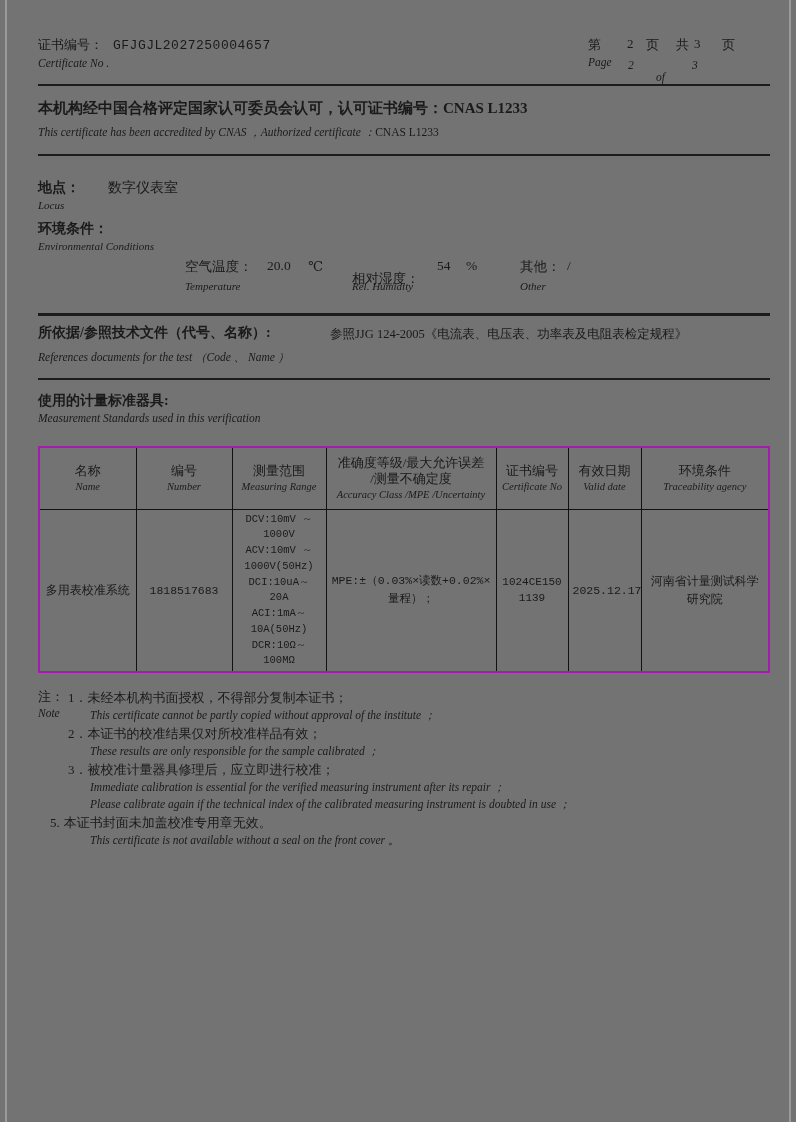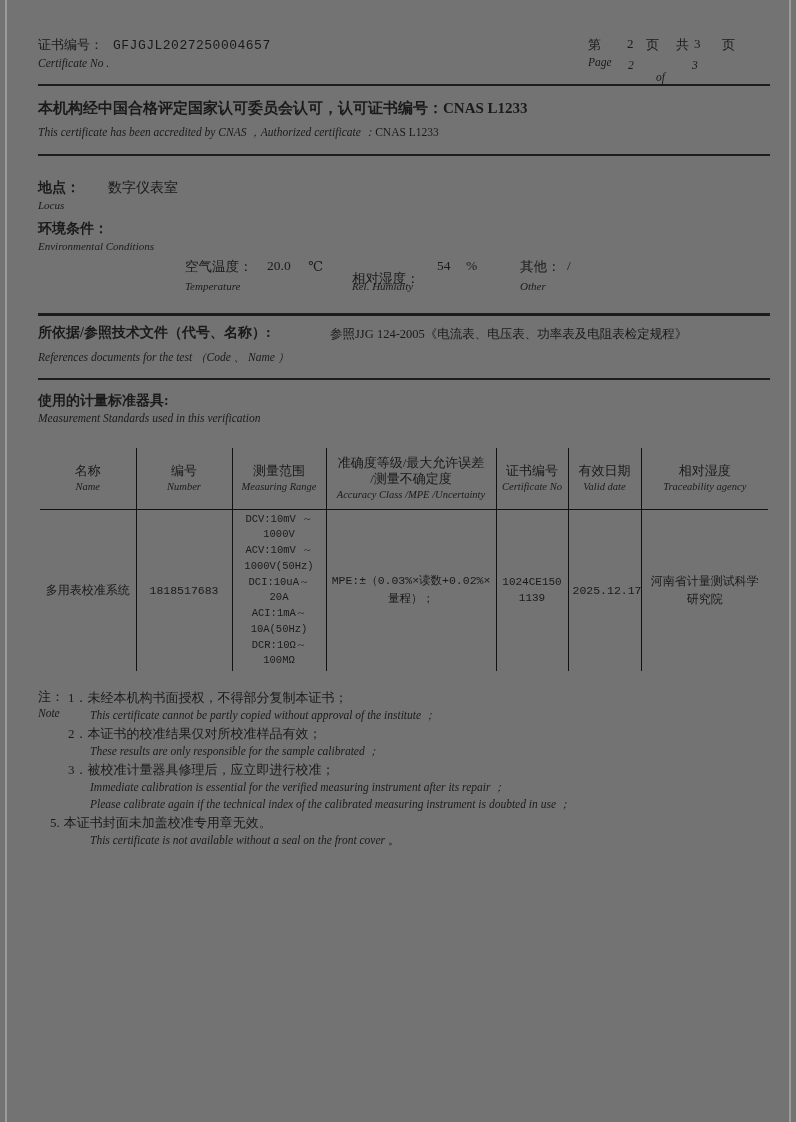--- a/index.html
+++ b/index.html
@@ -51,21 +51,21 @@
   .refs-en { position:absolute; left:38px; top:350px; font-size:11.5px; font-style:italic; }
   .refs-val { position:absolute; left:330px; top:326px; width:440px; font-size:12.5px; }
 
   
   .stdtitle { position:absolute; left:38px; top:392px; }
   .stdtitle .lbl { font-size:14px; font-weight:bold; }
   .stdtitle .sub { font-size:11.5px; font-style:italic; margin-top:2px; }
 
   table.std { position:absolute; left:38px; top:446px; width:730px; border-collapse:collapse; table-layout:fixed; }
   table.std th, table.std td { border:1px solid #111; vertical-align:middle; text-align:center; padding:2px 4px; }
-  table.std { border:2px solid #737373; }
+  table.std { border:2px solid #a21caf; }
   table.std thead tr { height:62px; }
   table.std tbody tr { height:157px; }
   .th-cn { display:block; font-size:13px; font-weight:normal; white-space:pre-line; line-height:1.25; }
   .th-en { display:block; font-size:10.5px; font-style:italic; font-weight:normal; margin-top:2px; line-height:1.15; }
   .c-name { font-size:12px; }
   .c-num  { font-family:"Liberation Mono","DejaVu Sans Mono",monospace; font-size:11.5px; }
   .c-range{ font-family:"Liberation Mono","DejaVu Sans Mono",monospace; font-size:10.5px; white-space:pre-line; line-height:1.5; }
   .c-acc  { font-family:"Liberation Mono","DejaVu Sans Mono",monospace; font-size:11.5px; line-height:1.6; }
   .c-cert { font-family:"Liberation Mono","DejaVu Sans Mono",monospace; font-size:11px; word-break:break-all; line-height:1.5; }
   .c-date { font-family:"Liberation Mono","DejaVu Sans Mono",monospace; font-size:11.5px; }
@@ -183,21 +183,21 @@
           </th>
         <th>
             <span class="th-cn">证书编号</span>
             <span class="th-en">Certificate No</span>
           </th>
         <th>
             <span class="th-cn">有效日期</span>
             <span class="th-en">Valid date</span>
           </th>
         <th>
-            <span class="th-cn">相对湿度</span>
+            <span class="th-cn">环境条件</span>
             <span class="th-en">Traceability agency</span>
           </th>
       </tr>
     </thead>
     <tbody>
       <tr>
         <td class="c-name">多用表校准系统</td>
         <td class="c-num">1818517683</td>
         <td class="c-range">DCV:10mV ～
 1000V

